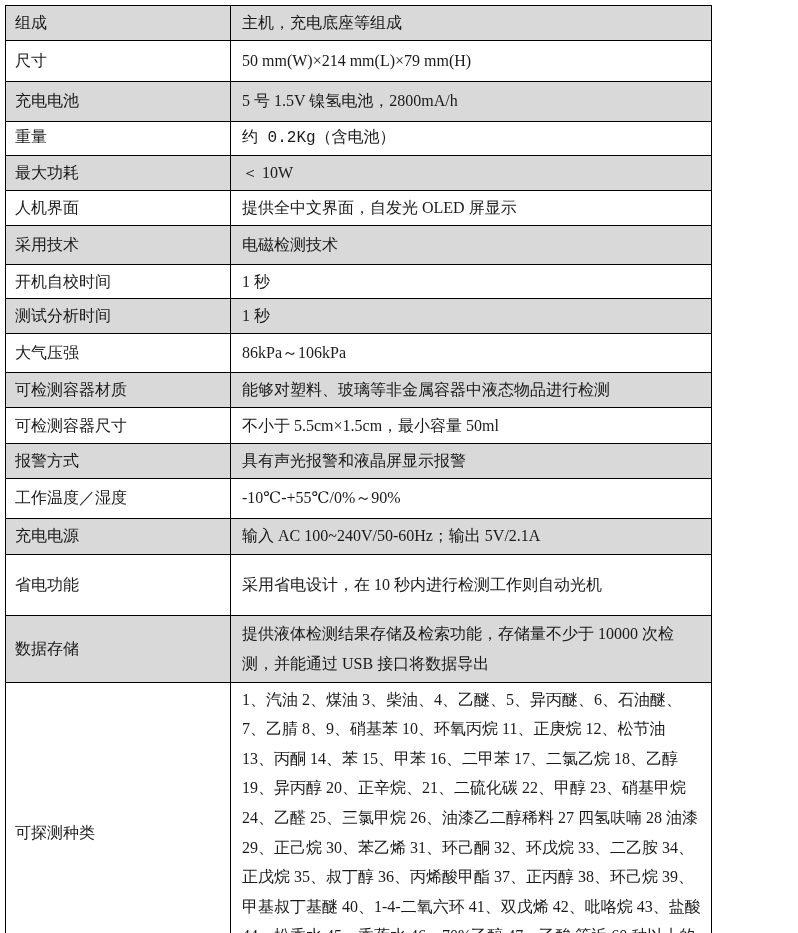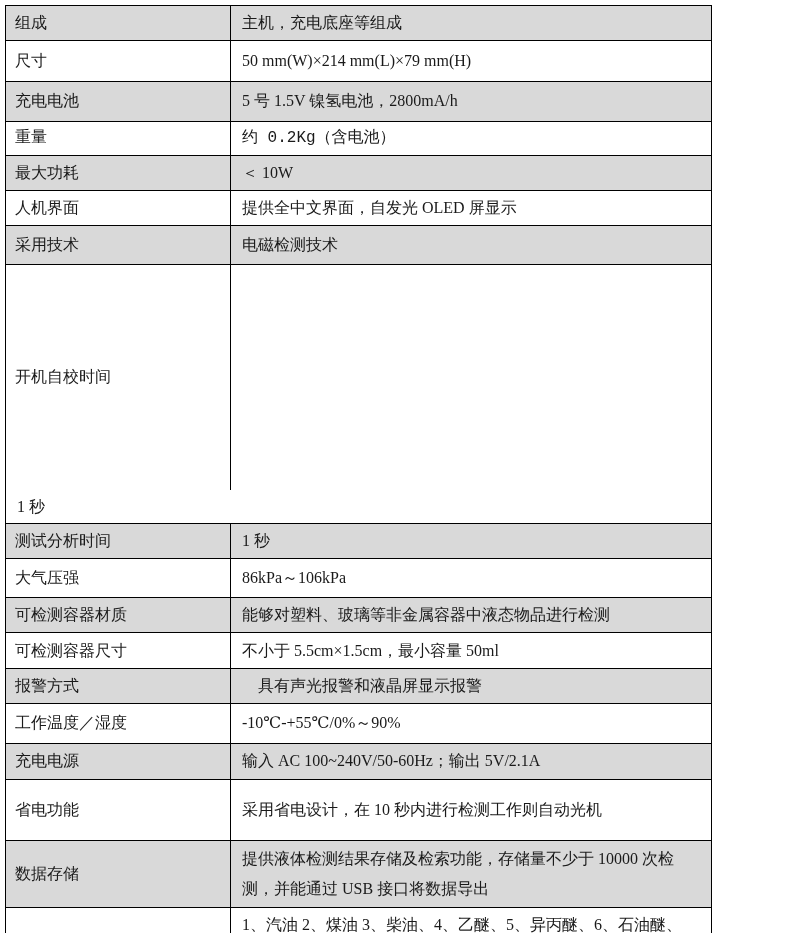--- a/index.html
+++ b/index.html
@@ -105,21 +105,21 @@
         </div>
       </div>
       <div class="spec-row shaded" style="min-height: 38px;">
         <div class="cell label">
           <span class="txt">采用技术</span>
         </div>
         <div class="cell value">
           <span class="txt">电磁检测技术</span>
         </div>
       </div>
-      <div class="spec-row" style="min-height: 29px; flex-direction: column;">
+      <div class="spec-row" style="min-height: 29px;">
         <div class="cell label">
           <span class="txt">开机自校时间</span>
         </div>
         <div class="cell value">
           <span class="txt">1 秒</span>
         </div>
       </div>
       <div class="spec-row shaded" style="min-height: 29px;">
         <div class="cell label">
           <span class="txt">测试分析时间</span>
@@ -145,21 +145,21 @@
         </div>
       </div>
       <div class="spec-row" style="min-height: 35px;">
         <div class="cell label">
           <span class="txt">可检测容器尺寸</span>
         </div>
         <div class="cell value">
           <span class="txt">不小于 5.5cm×1.5cm，最小容量 50ml</span>
         </div>
       </div>
-      <div class="spec-row shaded" style="min-height: 29px; gap: 16px;">
+      <div class="spec-row shaded" style="min-height: 29px;">
         <div class="cell label">
           <span class="txt">报警方式</span>
         </div>
         <div class="cell value">
           <span class="txt">具有声光报警和液晶屏显示报警</span>
         </div>
       </div>
       <div class="spec-row" style="min-height: 39px;">
         <div class="cell label">
           <span class="txt">工作温度／湿度</span>

